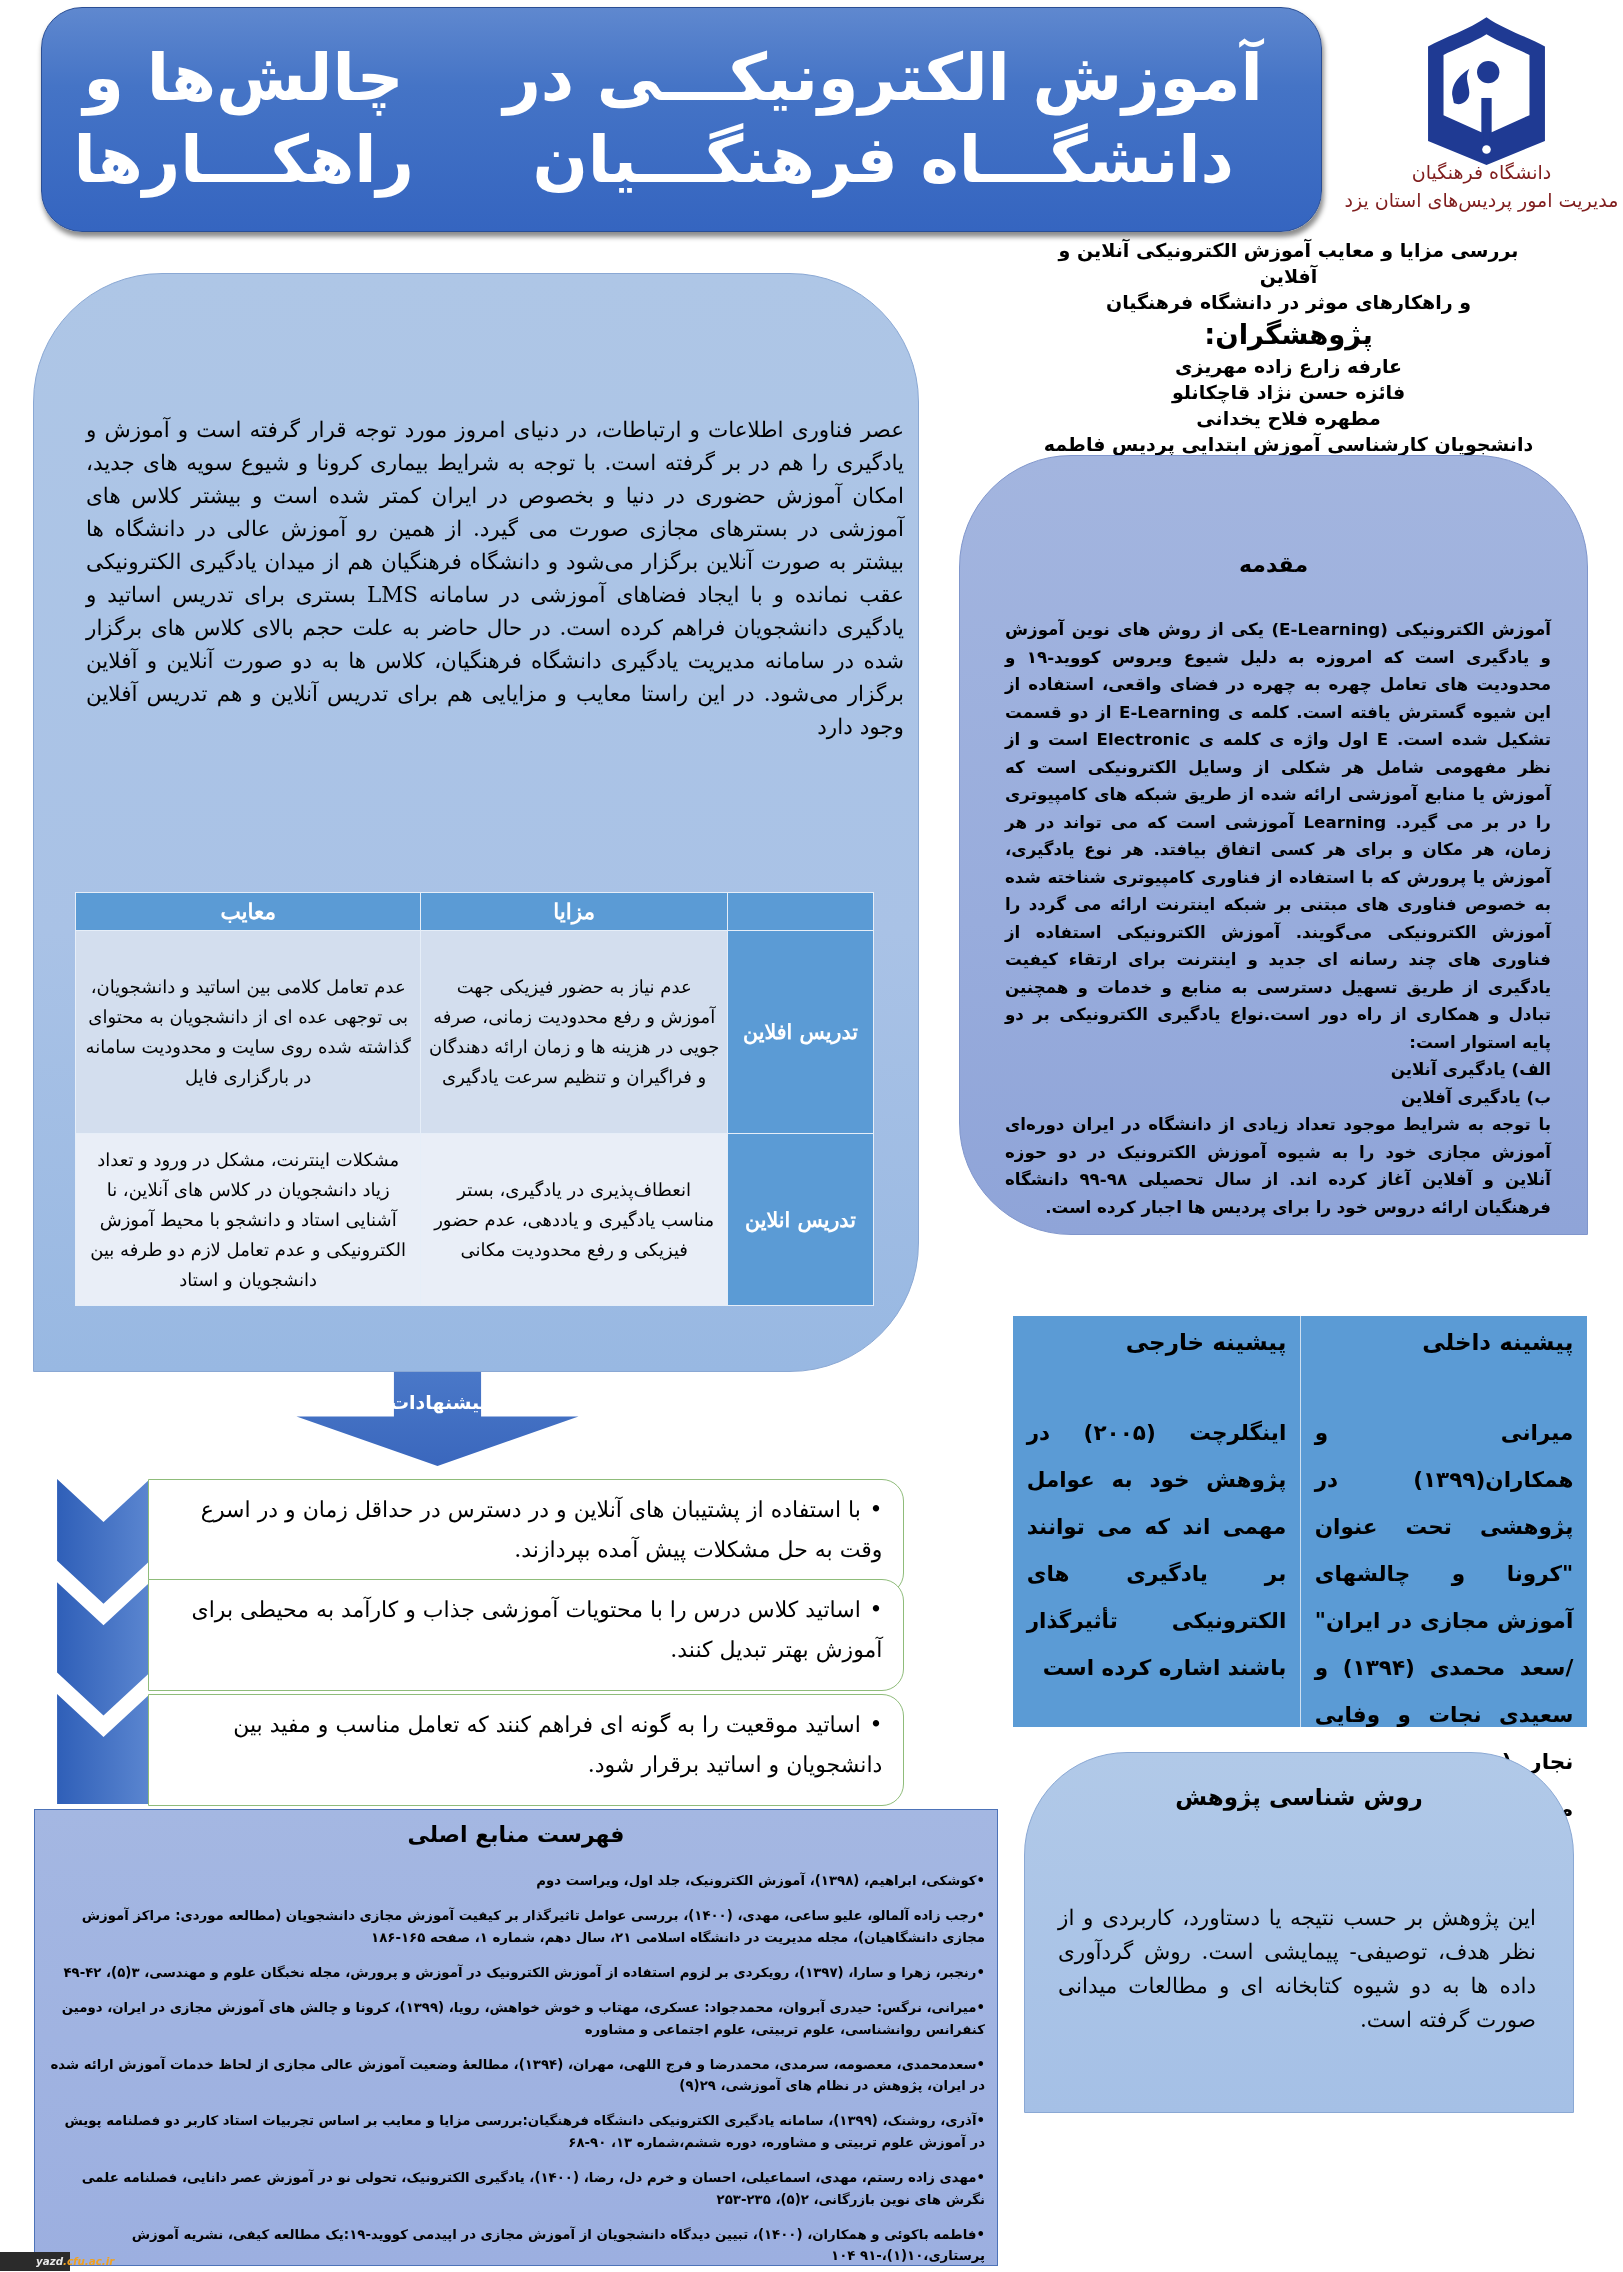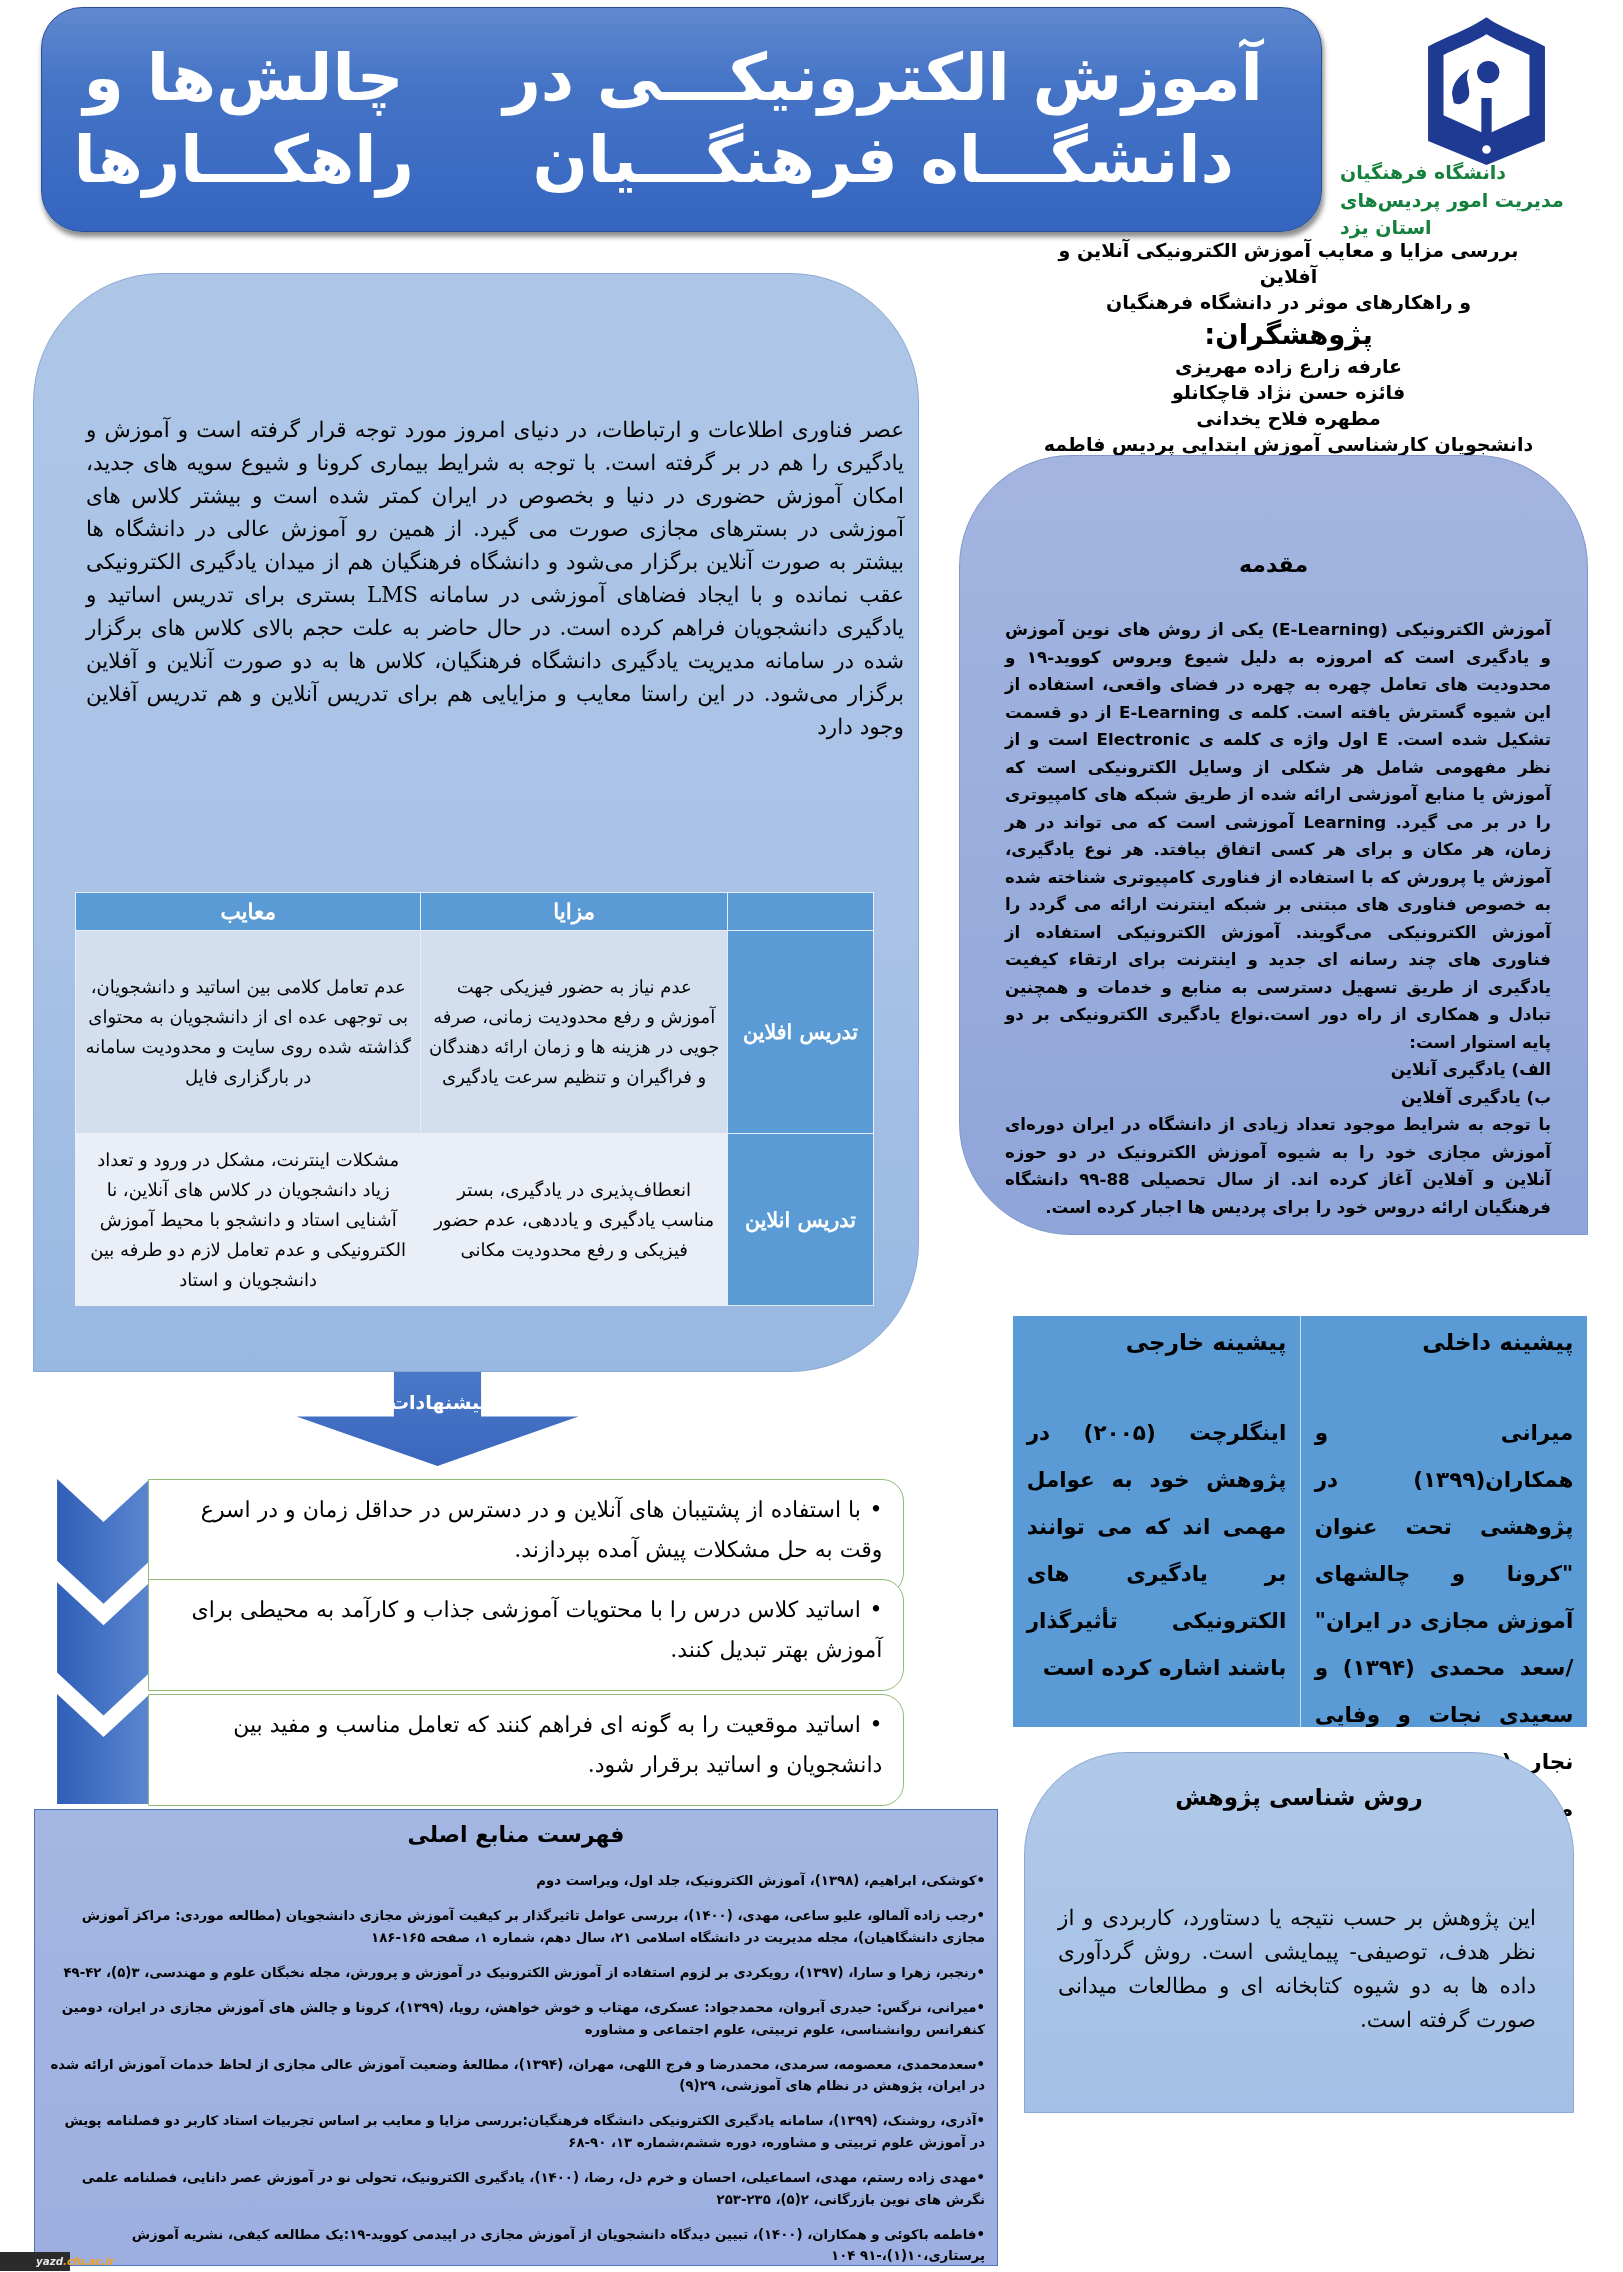--- a/index.html
+++ b/index.html
@@ -15,21 +15,21 @@
     border: 1.7px solid #2a4e94;
     box-shadow: 1.7px 4.3px 5.2px rgba(0,0,0,0.45);
     display: flex; flex-direction: row; align-items: center; justify-content: center;
     color: #fff; text-align: center;
   }
   #title-banner .t1 { font-size: 65px; font-weight: bold; line-height: 82px; letter-spacing: 0.9px; }
   #title-banner .t2 { font-size: 65px; font-weight: bold; line-height: 82px; }
 
   
   #logo { left: 1409px; top: 12px; width: 137px; width: 155px; height: 159px; }
-  #logo-text { left: 1340px; top: 159px; width: 283px; text-align: left; color: #15803d; font-weight: bold; }
+  #logo-text { left: 1340px; top: 159px; width: 283px; text-align: center; color: #7f1d1d; font-weight: normal; }
   #logo-text .l1 { font-size: 19px; line-height: 27.5px; }
   #logo-text .l2 { font-size: 19px; line-height: 27.5px; }
 
   
   #researchers { left: 1031px; top: 237px; width: 515px; text-align: center; font-weight: bold; }
   #researchers .sub { font-size: 19px; line-height: 26px; }
   #researchers .h { font-size: 27.5px; line-height: 38px; }
   #researchers .n { font-size: 19px; line-height: 26px; }
 
   
@@ -186,21 +186,21 @@
     </tbody>
   </table>
 </div>
 
 <div id="intro" class="abs">
   <div class="heading">مقدمه</div>
   <div class="body">
     <p>آموزش الکترونیکی (E-Learning) یکی از روش های نوین آموزش و یادگیری است که امروزه به دلیل شیوع ویروس کووید-۱۹ و محدودیت های تعامل چهره به چهره در فضای واقعی، استفاده از این شیوه گسترش یافته است. کلمه ی E-Learning از دو قسمت تشکیل شده است. E اول واژه ی کلمه ی Electronic است و از نظر مفهومی شامل هر شکلی از وسایل الکترونیکی است که آموزش یا منابع آموزشی ارائه شده از طریق شبکه های کامپیوتری را در بر می گیرد. Learning آموزشی است که می تواند در هر زمان، هر مکان و برای هر کسی اتفاق بیافتد. هر نوع یادگیری، آموزش یا پرورش که با استفاده از فناوری کامپیوتری شناخته شده به خصوص فناوری های مبتنی بر شبکه اینترنت ارائه می گردد را آموزش الکترونیکی می‌گویند. آموزش الکترونیکی استفاده از فناوری های چند رسانه ای جدید و اینترنت برای ارتقاء کیفیت یادگیری از طریق تسهیل دسترسی به منابع و خدمات و همچنین تبادل و همکاری از راه دور است.نواع یادگیری الکترونیکی بر دو پایه استوار است:</p>
     <p>الف) یادگیری آنلاین</p>
     <p>ب) یادگیری آفلاین</p>
-    <p>با توجه به شرایط موجود تعداد زیادی از دانشگاه در ایران دوره‌ای آموزش مجازی خود را به شیوه آموزش الکترونیک در دو حوزه آنلاین و آفلاین آغاز کرده اند. از سال تحصیلی 88-۹۹ دانشگاه فرهنگیان ارائه دروس خود را برای پردیس ها اجبار کرده است.</p>
+    <p>با توجه به شرایط موجود تعداد زیادی از دانشگاه در ایران دوره‌ای آموزش مجازی خود را به شیوه آموزش الکترونیک در دو حوزه آنلاین و آفلاین آغاز کرده اند. از سال تحصیلی ۹۸-۹۹ دانشگاه فرهنگیان ارائه دروس خود را برای پردیس ها اجبار کرده است.</p>
   </div>
 </div>
 
 <div id="literature" class="abs">
   <div class="col domestic">
     <h3>پیشینه داخلی</h3>
     <p>میرانی و همکاران(۱۳۹۹) در پژوهشی تحت عنوان "کرونا و چالشهای آموزش مجازی در ایران" /سعد محمدی (۱۳۹۴) و سعیدی نجات و وفایی نجار (۱۳۹۰) به عوامل مهم یادگیری مجازی پرداختند.</p>
   </div>
   <div class="col foreign">
     <h3>پیشینه خارجی</h3>

